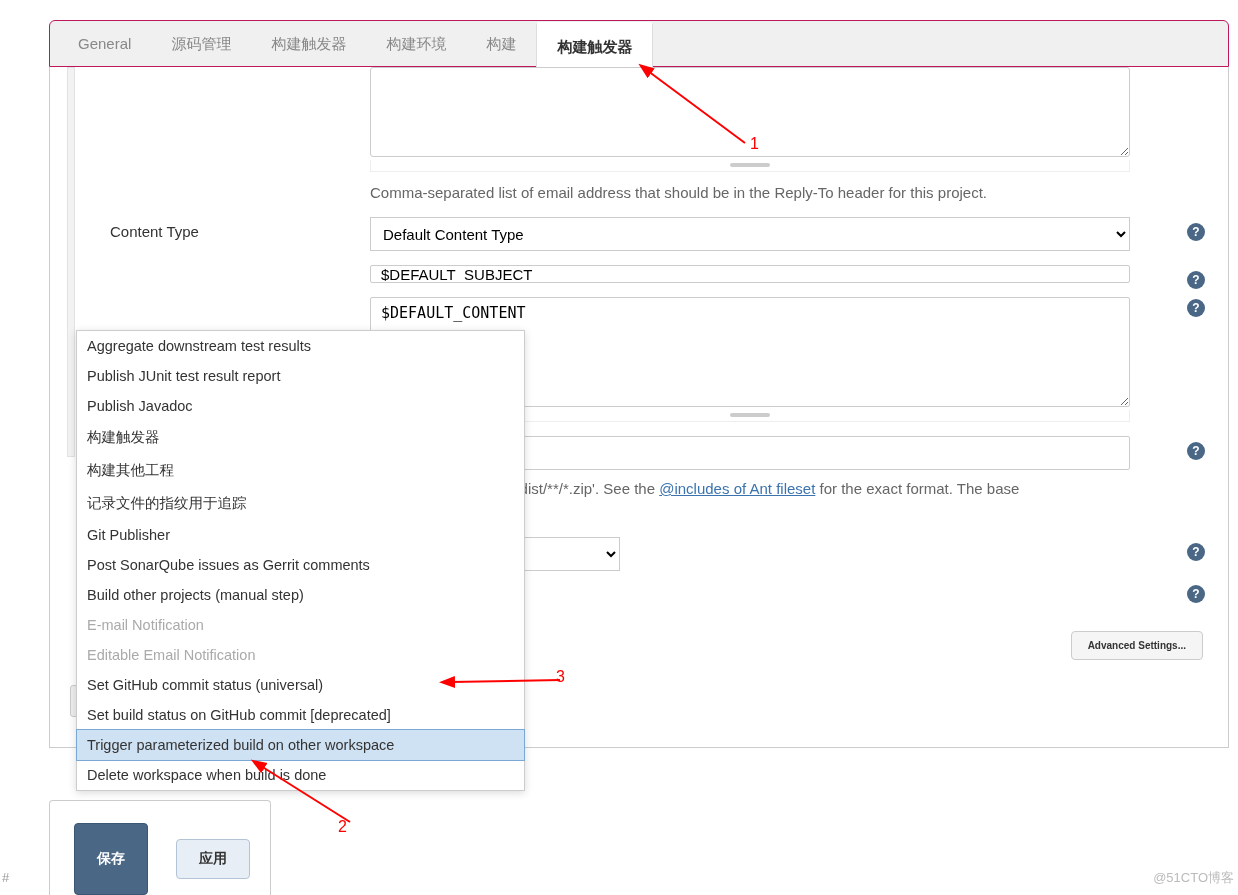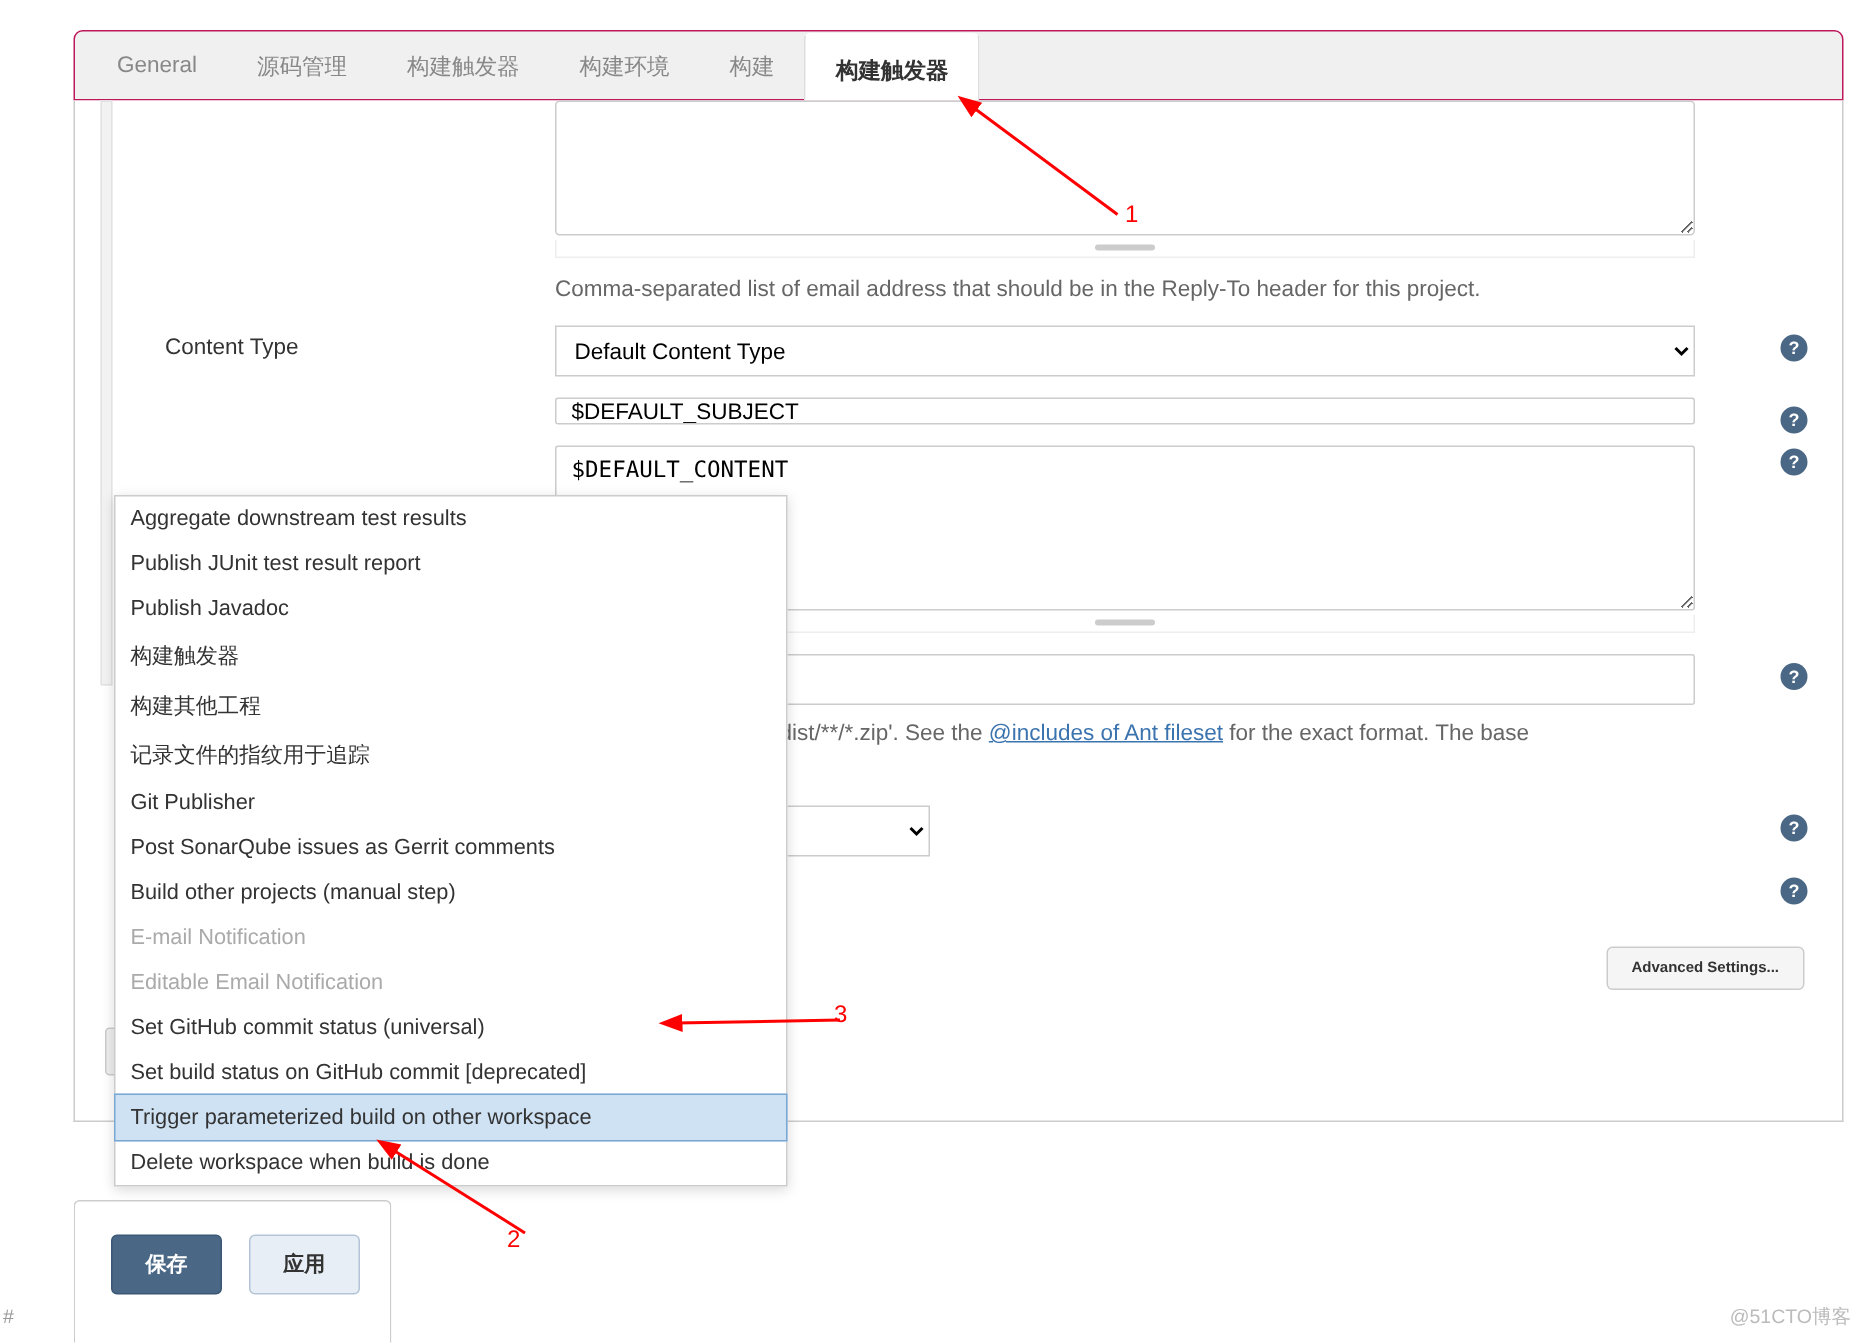--- a/index.html
+++ b/index.html
@@ -28,21 +28,21 @@
   .wildcards { color: #666; font-size: 15px; line-height: 1.5; width: 700px; margin-left: 0; }
   a.inline { color: #3b73af; text-decoration: underline; }
   .adv-btn { background: #f5f5f5; border: 1px solid #ccc; padding: 8px 16px; border-radius: 4px; font-size: 10px; font-weight: bold; cursor: pointer; color: #333; float: right; margin-top: 40px; margin-right: 0; }
   .add-step { display: inline-flex; align-items: center; background: #eee; border: 1px solid #ccc; border-radius: 3px; padding: 6px 12px; font-size: 14px; font-weight: bold; color: #333; cursor: pointer; margin-top: 25px; }
   .add-step .caret { margin-left: 10px; }
   .dropdown { position: absolute; left: 26px; top: 263px; width: 449px; background: #fff; border: 1px solid #ccc; box-shadow: 0 2px 8px rgba(0,0,0,0.15); z-index: 50; }
   .dd-item { padding: 7px 10px; font-size: 14.5px; color: #333; cursor: pointer; white-space: nowrap; }
   .dd-item.disabled { color: #aaa; cursor: default; }
   .dd-item.highlight { background: #cfe2f3; border: 1px solid #7aa8d6; margin: -1px; }
   .footer-box { position: absolute; left: 49px; top: 800px; border: 1px solid #ccc; border-bottom: none; background: #fff; padding: 22px 20px 40px 24px; border-radius: 4px 4px 0 0; }
-  .btn-save { background: #4a6785; color: #fff; border: 1px solid #3a5775; padding: 10px 22px; border-radius: 4px; font-size: 14px; font-weight: bold; cursor: pointer; margin-right: 14px; }
+  .btn-save { background: #4a6785; color: #fff; border: 1px solid #3a5775; padding: 26px 22px; border-radius: 4px; font-size: 14px; font-weight: bold; cursor: pointer; margin-right: 24px; }
   .btn-apply { background: #e8eef5; color: #333; border: 1px solid #b3c4d6; padding: 10px 22px; border-radius: 4px; font-size: 14px; font-weight: bold; cursor: pointer; }
   .watermark { position: absolute; right: 4px; bottom: 8px; color: #bbb; font-size: 13px; }
   .hash { position: absolute; left: 2px; bottom: 10px; color: #999; font-size: 13px; }
   
   .anno { position: absolute; z-index: 200; pointer-events: none; }
   .anno-num { color: #ff0000; font-size: 16px; position: absolute; }
   svg.arrow { position: absolute; overflow: visible; }
 </style>
 </head>
 <body>

